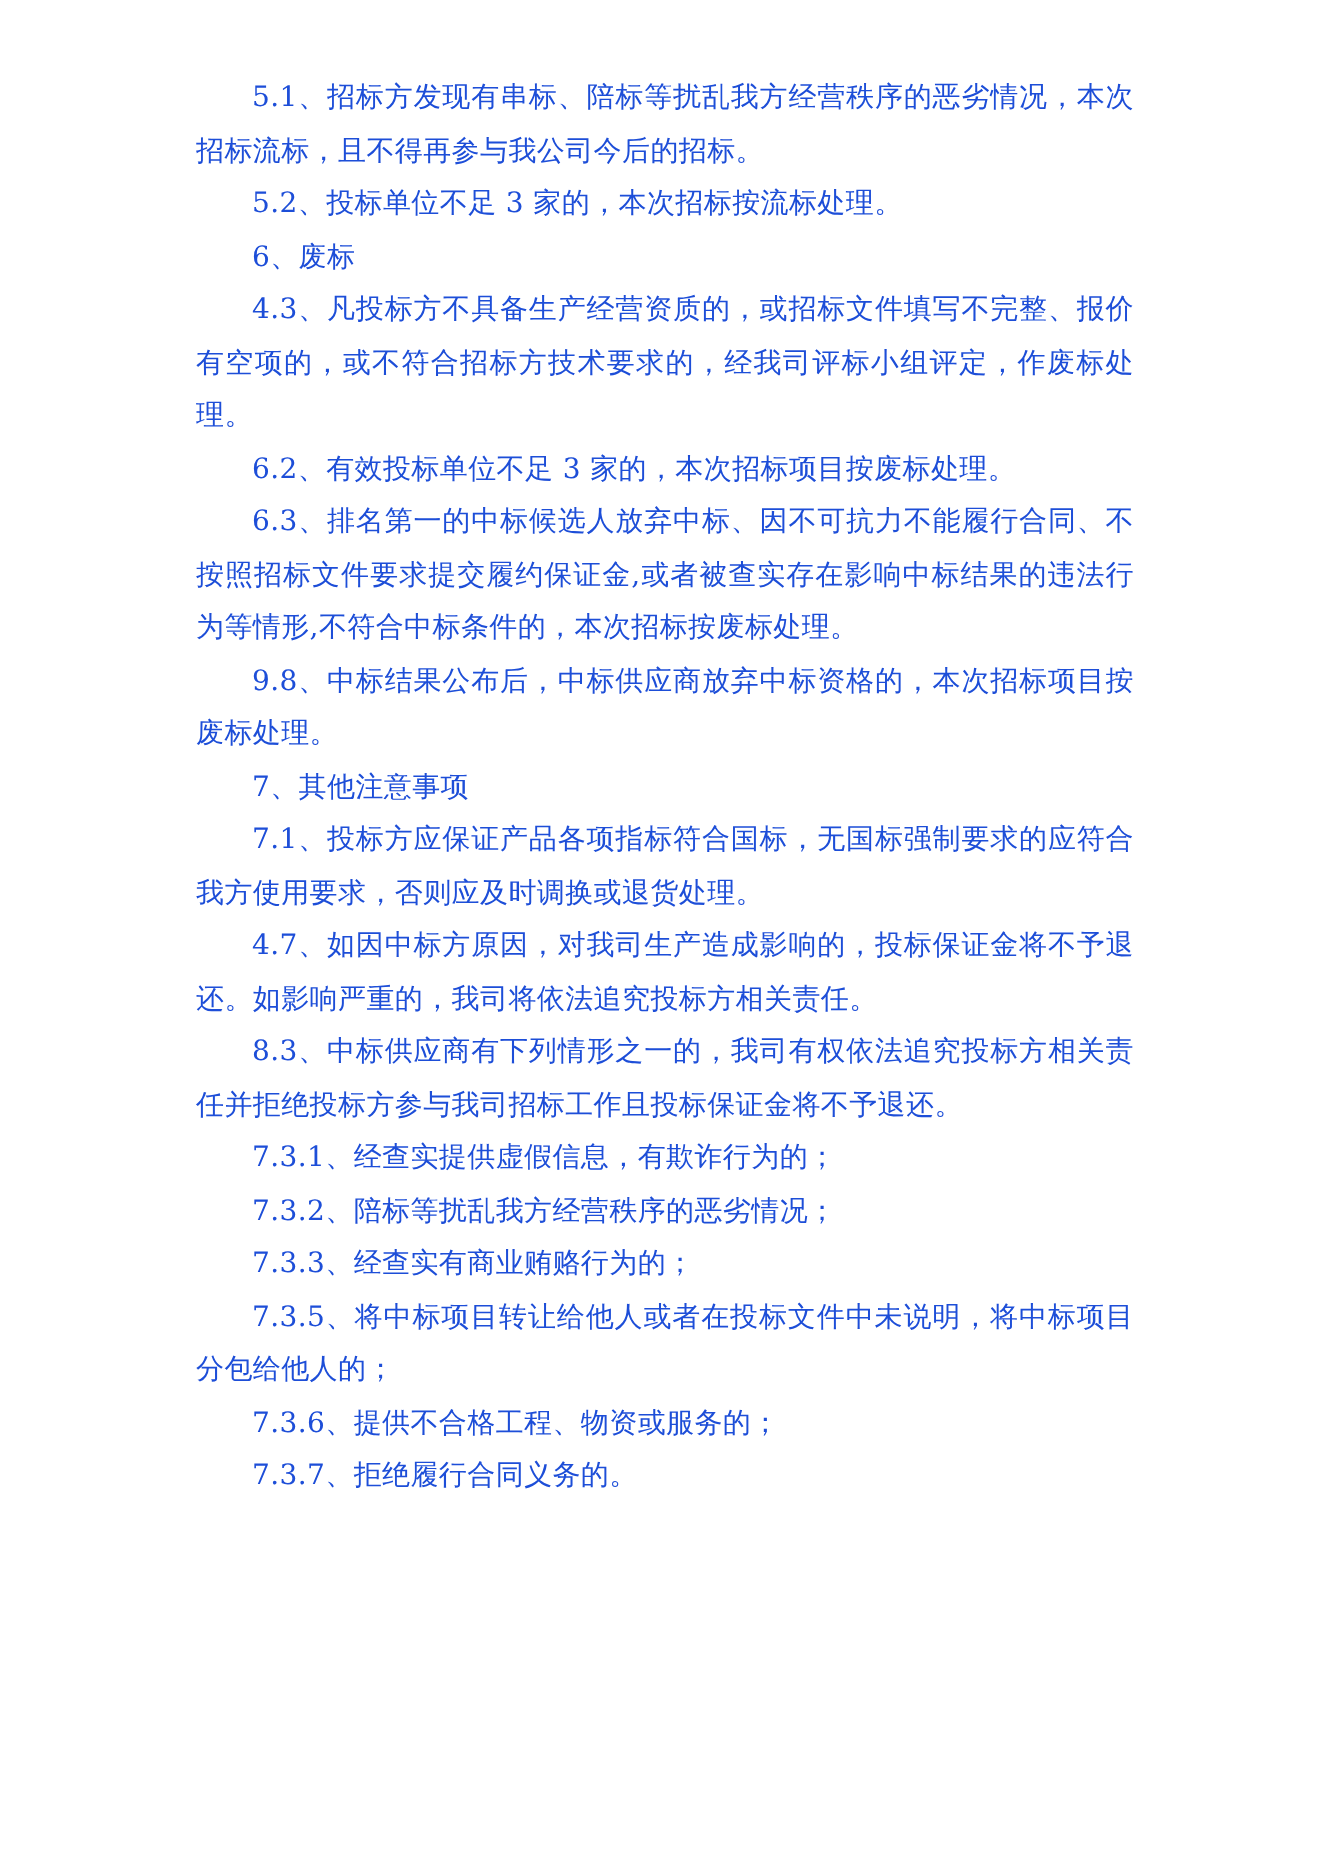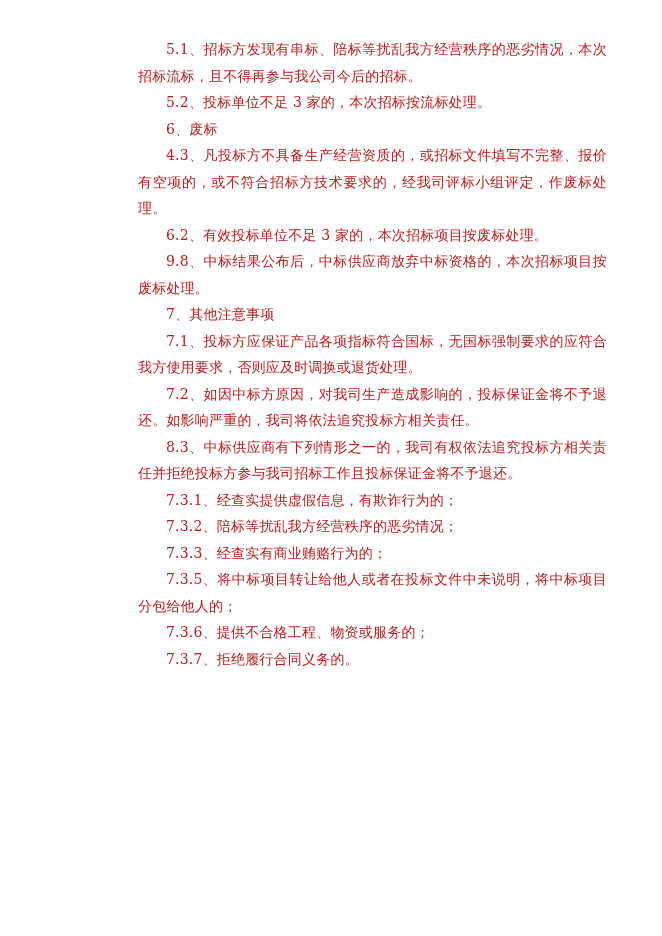--- a/index.html
+++ b/index.html
@@ -4,44 +4,44 @@
 <style>
   html, body { margin: 0; padding: 0; background: #ffffff; }
   body { width: 662px; height: 936px; position: relative; overflow: hidden; }
   .page {
     position: absolute;
     left: 98px;
     top: 36px;
     width: 469px;
     font-family: "DejaVu Serif", "Liberation Serif", serif;
     font-size: 14px;
-    color: #b91c1c;
+    color: #1d4ed8;
     line-height: 26.5px;
-    margin-left: 40px;
   }
   .para {
     margin: 0;
     text-indent: 28px;
     text-align: justify;
     letter-spacing: 0.2px;
   }
 </style>
 </head>
 <body>
 
 <div class="page">
   <p class="para">5.1、招标方发现有串标、陪标等扰乱我方经营秩序的恶劣情况，本次招标流标，且不得再参与我公司今后的招标。</p>
   <p class="para">5.2、投标单位不足 3 家的，本次招标按流标处理。</p>
   <p class="para">6、废标</p>
   <p class="para">4.3、凡投标方不具备生产经营资质的，或招标文件填写不完整、报价有空项的，或不符合招标方技术要求的，经我司评标小组评定，作废标处理。</p>
   <p class="para">6.2、有效投标单位不足 3 家的，本次招标项目按废标处理。</p>
+  <p class="para">6.3、排名第一的中标候选人放弃中标、因不可抗力不能履行合同、不按照招标文件要求提交履约保证金,或者被查实存在影响中标结果的违法行为等情形,不符合中标条件的，本次招标按废标处理。</p>
   <p class="para">9.8、中标结果公布后，中标供应商放弃中标资格的，本次招标项目按废标处理。</p>
   <p class="para">7、其他注意事项</p>
   <p class="para">7.1、投标方应保证产品各项指标符合国标，无国标强制要求的应符合我方使用要求，否则应及时调换或退货处理。</p>
-  <p class="para">7.2、如因中标方原因，对我司生产造成影响的，投标保证金将不予退还。如影响严重的，我司将依法追究投标方相关责任。</p>
+  <p class="para">4.7、如因中标方原因，对我司生产造成影响的，投标保证金将不予退还。如影响严重的，我司将依法追究投标方相关责任。</p>
   <p class="para">8.3、中标供应商有下列情形之一的，我司有权依法追究投标方相关责任并拒绝投标方参与我司招标工作且投标保证金将不予退还。</p>
   <p class="para">7.3.1、经查实提供虚假信息，有欺诈行为的；</p>
   <p class="para">7.3.2、陪标等扰乱我方经营秩序的恶劣情况；</p>
   <p class="para">7.3.3、经查实有商业贿赂行为的；</p>
   <p class="para">7.3.5、将中标项目转让给他人或者在投标文件中未说明，将中标项目分包给他人的；</p>
   <p class="para">7.3.6、提供不合格工程、物资或服务的；</p>
   <p class="para">7.3.7、拒绝履行合同义务的。</p>
 </div>
 
 </body></html>

